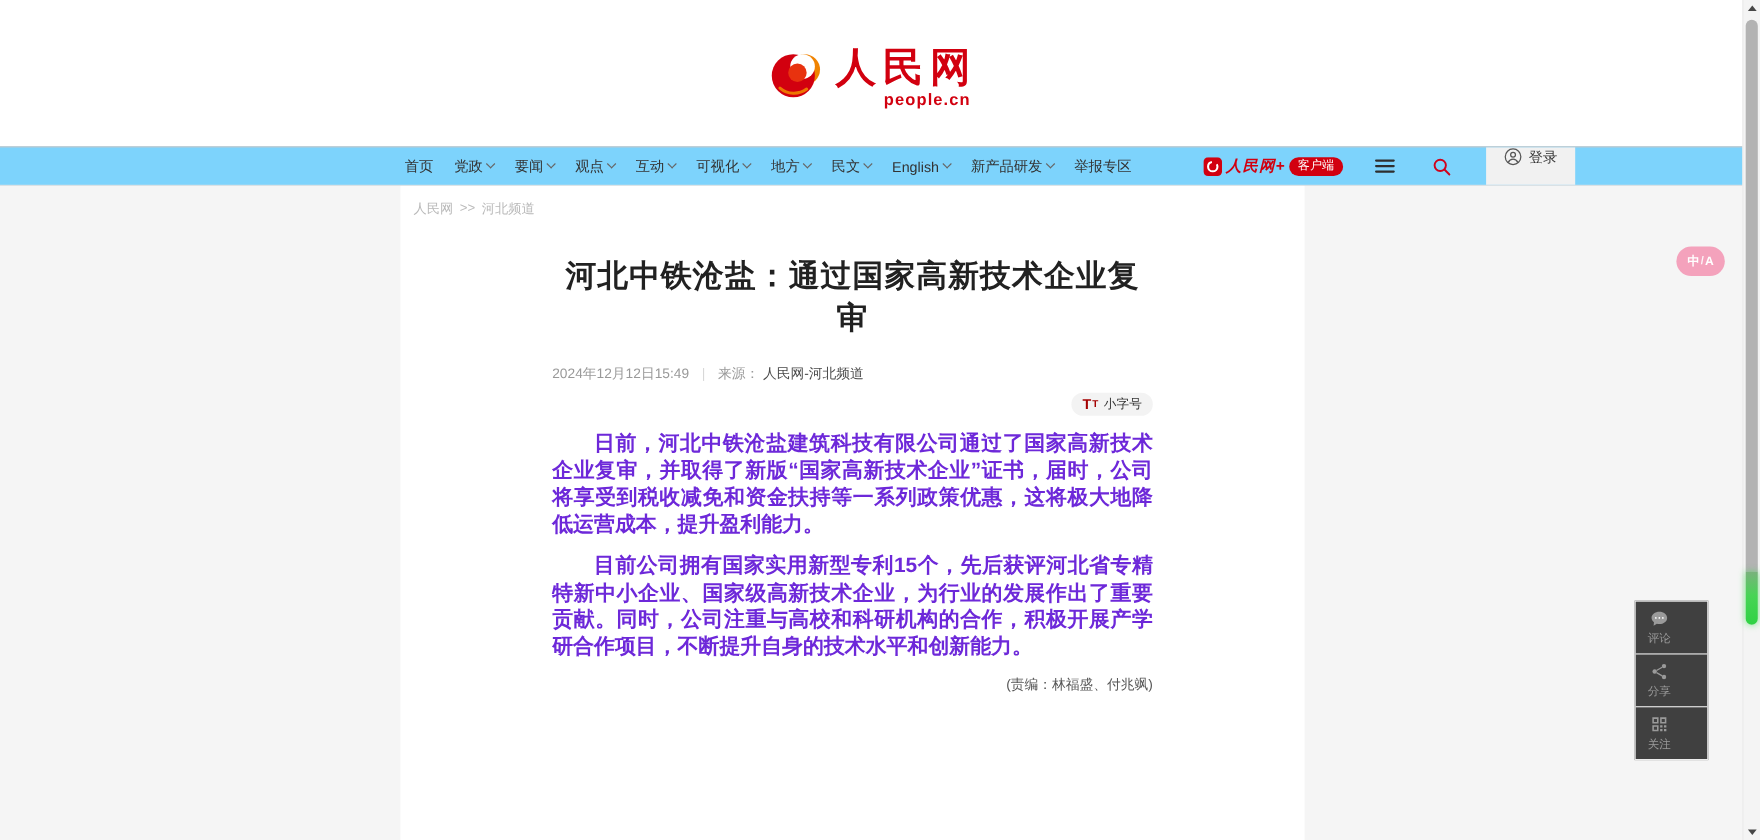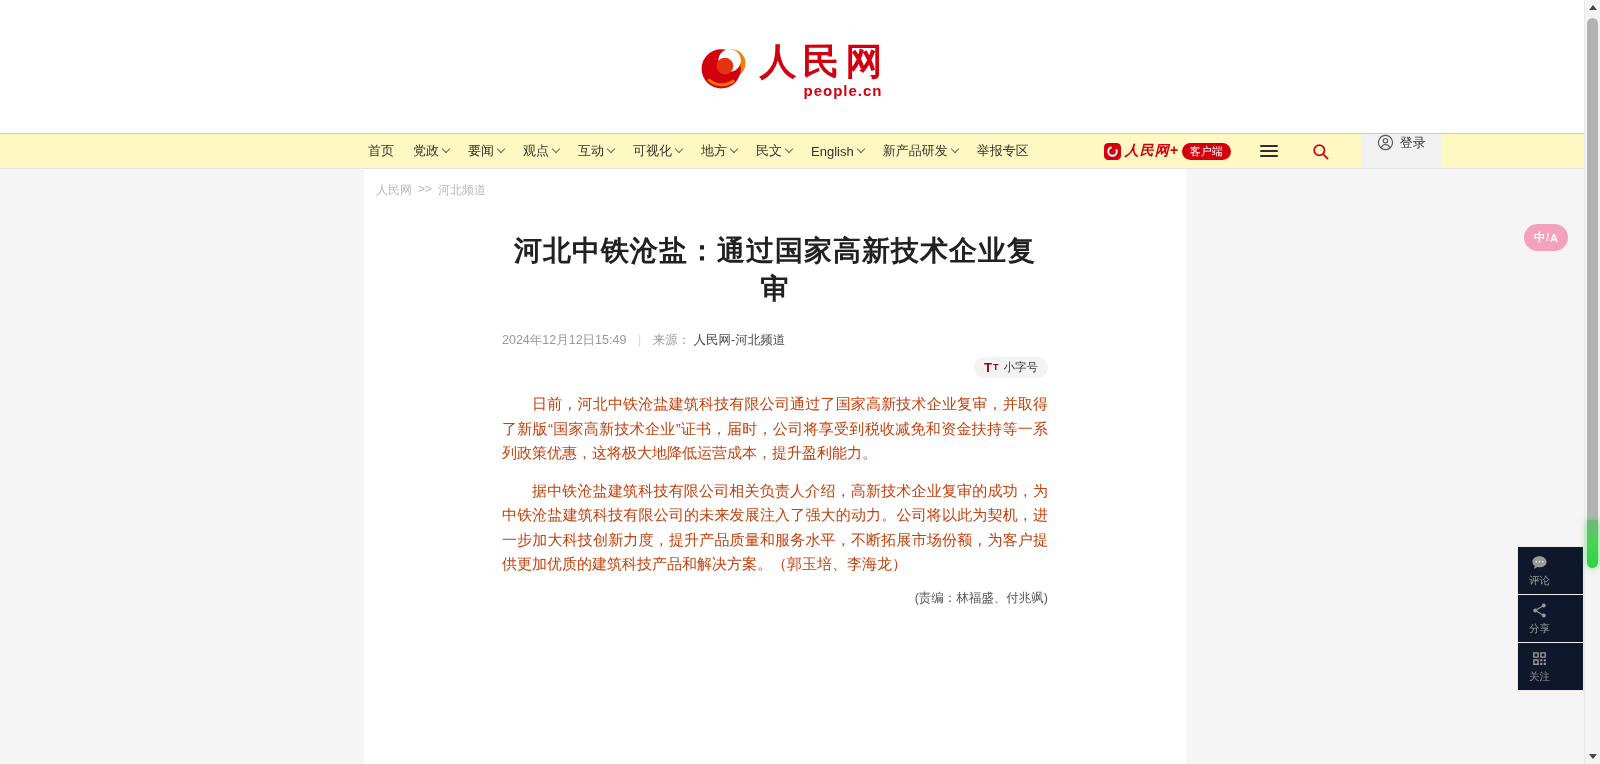--- a/index.html
+++ b/index.html
@@ -17,27 +17,27 @@
   .logo{ display:flex; align-items:flex-start; gap:8px; cursor:pointer; margin-top:4px; }
   .logo-swirl{ width:56px; height:56px; }
   .logo-text{ display:flex; flex-direction:column; align-items:center; }
   .logo-cn{ font-size:37px; font-weight:700; color:#d2000f; letter-spacing:6px;
     font-family:"DejaVu Serif","Liberation Serif",serif; line-height:1; margin-top:4px; }
   .logo-en{ font-size:15px; font-weight:700; color:#d2000f; letter-spacing:1px;
     margin-top:2px; align-self:flex-end; padding-right:6px; }
 
   
   .navbar{ position:absolute; top:133px; left:0; right:0; height:36px;
-    background:#fef9c3; border-top:1px solid #c9c9c9; border-bottom:1px solid #e3e3e3; }
+    background:#7dd3fc; border-top:1px solid #c9c9c9; border-bottom:1px solid #e3e3e3; }
   .nav-inner{ position:absolute; left:368px; top:0; height:34px;
     display:flex; align-items:center; gap:19px; white-space:nowrap; }
   .nav-item{ font-size:13px; color:#333; display:flex; align-items:center; gap:4px; cursor:pointer; }
   .chev{ width:6px; height:6px; border-right:1.4px solid #666; border-bottom:1.4px solid #666;
     transform:rotate(45deg); margin-top:-4px; }
-  .app-badge{ display:flex; align-items:center; gap:4px; margin-left:16px; cursor:pointer;padding-left:40px; }
+  .app-badge{ display:flex; align-items:center; gap:4px; margin-left:6px; cursor:pointer;padding-left:40px; }
   .app-name{ color:#d2000f; font-weight:700; font-style:italic; font-size:14px; letter-spacing:1px; }
   .app-tag{ background:#d2000f; color:#fff; font-size:11px; line-height:1;
     border-radius:9px; padding:3px 8px; margin-left:-1px; }
   .menu-btn{ margin-left:8px; display:flex; flex-direction:column; gap:3px; cursor:pointer; padding:4px 2px; }
   .menu-btn i{ display:block; width:18px; height:2px; background:#2e2e2e; border-radius:1px; }
   .search-btn{ margin-left:12px; cursor:pointer; display:flex; align-items:center; }
   .login-btn{ margin-left:12px; background:#f1f1f1; height:34px; display:flex; align-items:flex-start;
     padding:0 16px; gap:6px; font-size:13px; color:#333; cursor:pointer; }
 
   
@@ -50,34 +50,34 @@
   .meta{ margin-top:24px; text-align:left; font-size:12.5px; color:#999; }
   .meta .divider{ margin:0 8px; color:#d8d8d8; }
   .meta .src{ color:#4a4a4a; }
   .tools-row{ display:flex; justify-content:flex-end; margin-top:8px; }
   .size-pill{ background:#f3f3f3; border-radius:11px; height:21px; display:flex;
     align-items:center; padding:0 10px; gap:5px; cursor:pointer; }
   .t-large{ color:#a40000; font-size:13px; font-weight:700; line-height:1; }
   .t-small{ color:#a40000; font-size:9px; font-weight:700; margin-left:-4px; line-height:1; }
   .size-label{ font-size:11.5px; color:#333; }
   .body-text{ margin-top:14px; }
-  .body-text p{ font-size:15px; line-height:24.5px; color:#c2410c;
-    text-indent:2em; margin:0 0 13px; text-align:justify; }
+  .body-text p{ font-size:19px; line-height:24.5px; color:#6d28d9;
+    text-indent:2em; margin:0 0 13px; text-align:justify;font-weight:bold; }
   .editor{ margin-top:12px; text-align:right; font-size:12.5px; color:#555; padding-bottom:18px; }
 
   
   .translate-pill{ position:absolute; top:224px; left:1524px; width:44px; height:27px;
     background:#f4a2bc; border-radius:14px; display:flex; align-items:center; justify-content:center;
     color:#fff; font-weight:700; cursor:pointer; gap:1px; }
   .translate-pill .cn{ font-size:11px; }
   .translate-pill .sl{ font-size:10px; opacity:.9; }
   .translate-pill .en{ font-size:11px; }
 
-  .float-tools{ position:absolute; top:546px; left:1517px; width:67px;
-    background:#0f172a; border:1px solid #ececec; }
+  .float-tools{ position:absolute; top:546px; left:1486px; width:67px;
+    background:#404040; border:1px solid #ececec; }
   .tool{ display:flex; flex-direction:column; align-items:center; gap:3px;
     padding:7px 22px 6px 0; cursor:pointer; }
   .tool + .tool{ border-top:1px solid #f1f1f1; }
   .tool svg{ width:17px; height:17px; }
   .tool-label{ font-size:10.5px; color:#9a9a9a; }
 
   
   .scrollbar{ position:absolute; top:0; right:0; width:16px; height:764px;
     background:#f4f4f4; border-left:1px solid #e9e9e9; }
   .sb-up,.sb-down{ position:absolute; left:0; width:100%; height:16px; cursor:pointer; }
@@ -209,21 +209,21 @@
     <div class="tools-row">
       <span class="size-pill">
         <span class="t-large">T</span>
         <span class="t-small">T</span>
         <span class="size-label">小字号</span>
       </span>
     </div>
 
     <div class="body-text">
       <p>日前，河北中铁沧盐建筑科技有限公司通过了国家高新技术企业复审，并取得了新版“国家高新技术企业”证书，届时，公司将享受到税收减免和资金扶持等一系列政策优惠，这将极大地降低运营成本，提升盈利能力。</p>
-      <p>据中铁沧盐建筑科技有限公司相关负责人介绍，高新技术企业复审的成功，为中铁沧盐建筑科技有限公司的未来发展注入了强大的动力。公司将以此为契机，进一步加大科技创新力度，提升产品质量和服务水平，不断拓展市场份额，为客户提供更加优质的建筑科技产品和解决方案。（郭玉培、李海龙）</p>
+      <p>目前公司拥有国家实用新型专利15个，先后获评河北省专精特新中小企业、国家级高新技术企业，为行业的发展作出了重要贡献。同时，公司注重与高校和科研机构的合作，积极开展产学研合作项目，不断提升自身的技术水平和创新能力。</p>
     </div>
 
     <div class="editor">(责编：林福盛、付兆飒)</div>
   </article>
 </div>
 
 <div class="translate-pill">
   <span class="cn">中</span>
   <span class="sl">/</span>
   <span class="en">A</span>

